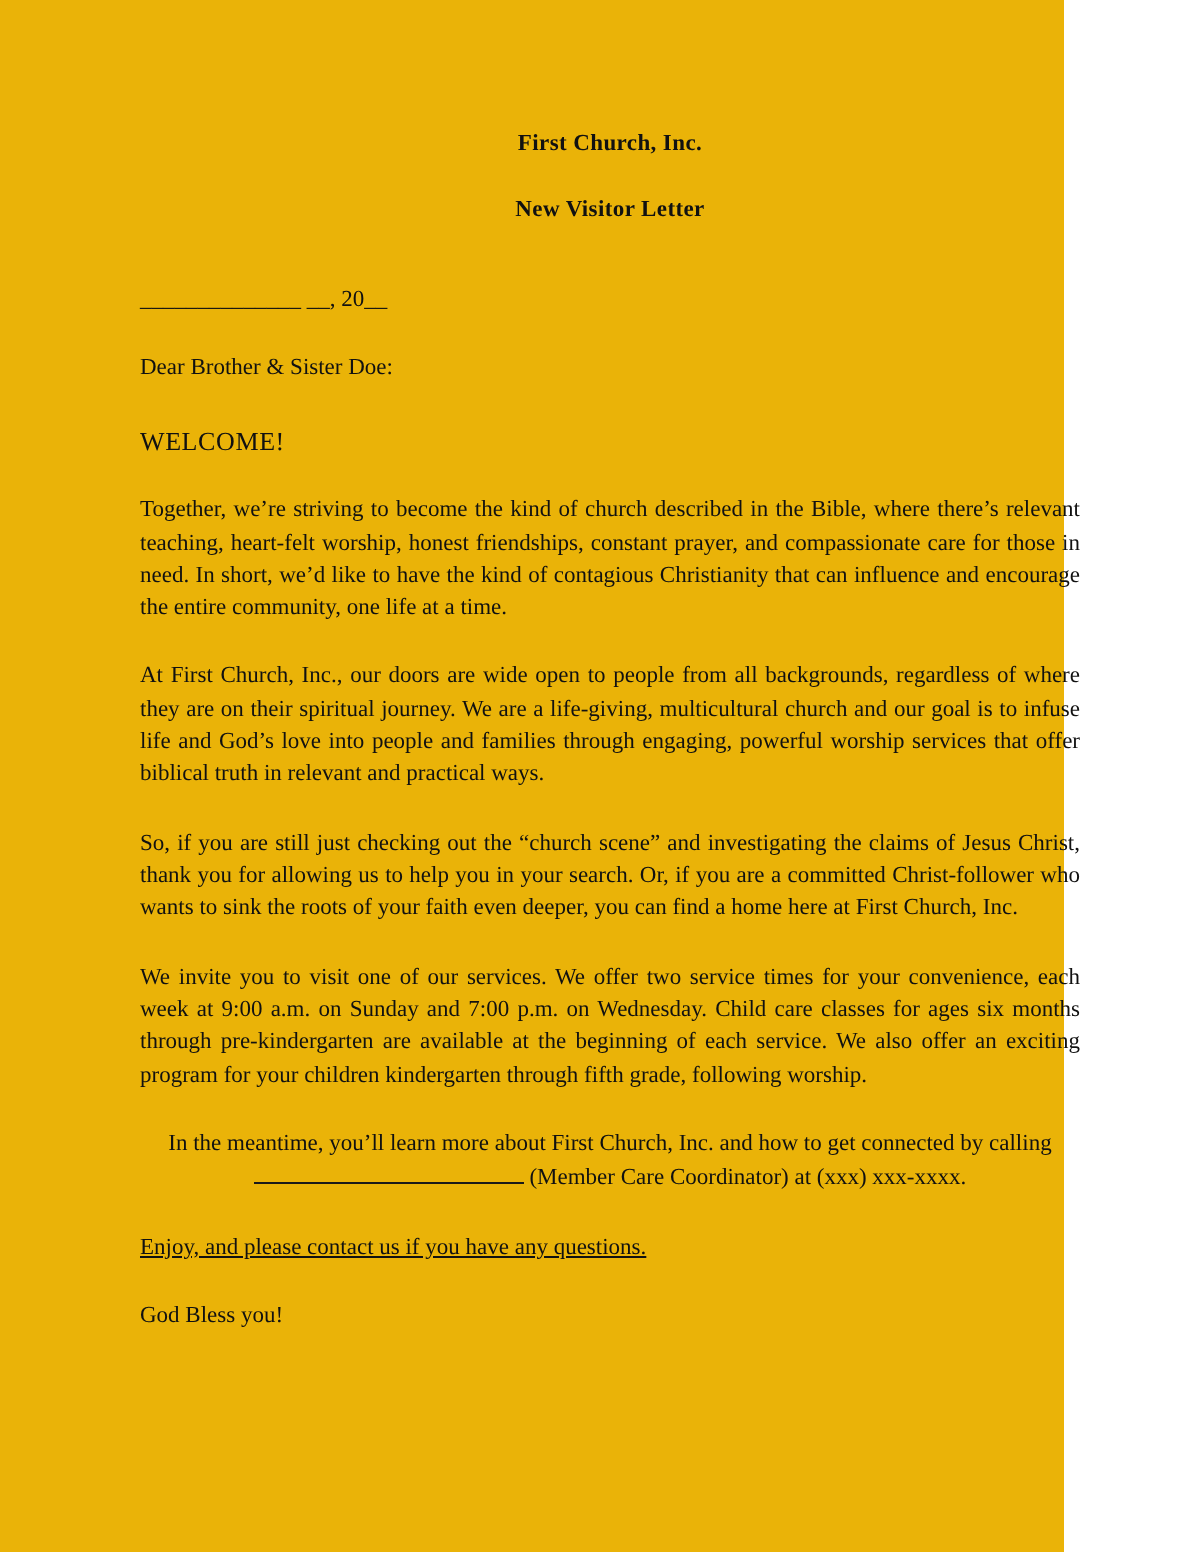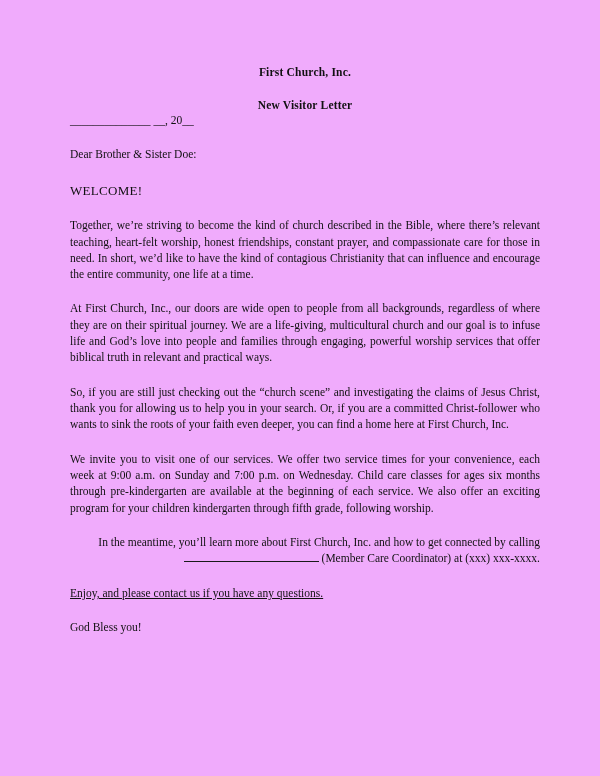--- a/index.html
+++ b/index.html
@@ -12,23 +12,23 @@
     height: 776px;
     position: relative;
     overflow: hidden;
     font-family: "Liberation Serif", "DejaVu Serif", serif;
     color: #111111;
   }
   .page {
     position: absolute;
     left: 0;
     top: 0;
-    width: 600px;
+    width: 532px;
     height: 776px;
-    background: #f0abfc;
+    background: #eab308;
   }
   .content {
     position: absolute;
     left: 70px;
     top: 0;
     width: 470px;
   }
 
   
   .letterhead {
@@ -45,20 +45,21 @@
     font-size: 11.5px;
     font-weight: bold;
     letter-spacing: 0.2px;
     line-height: 1.2;
     margin-top: 19px;
     text-align: center;
   }
 
   
   .date-line {
+    margin-top: 30px;
     font-size: 11.5px;
     line-height: 1.35;
     white-space: pre;
   }
 
   
   .recipient {
     margin-top: 20px;
     font-size: 11.5px;
     line-height: 1.38;
@@ -88,21 +89,21 @@
     margin-top: 18px;
     font-size: 11.5px;
     line-height: 1.42;
     text-align: justify;
     text-justify: inter-word;
   }
   .body-para.first {
     margin-top: 20px;
   }
   .body-para.no-justify {
-    text-align: right;
+    text-align: center;
   }
 
   
   .inline-blank {
     display: inline-block;
     width: 135px;
     border-bottom: 1px solid #1a1a1a;
     height: 11px;
     vertical-align: baseline;
   }

